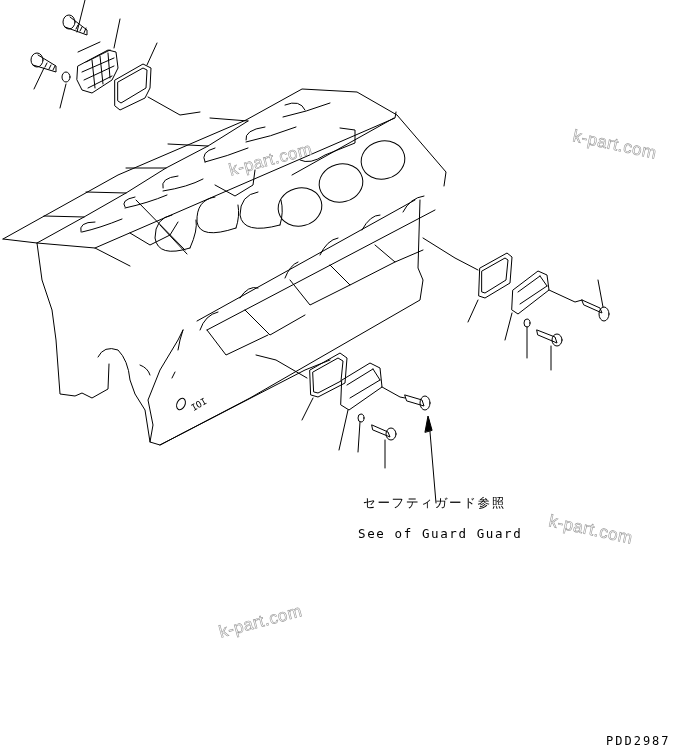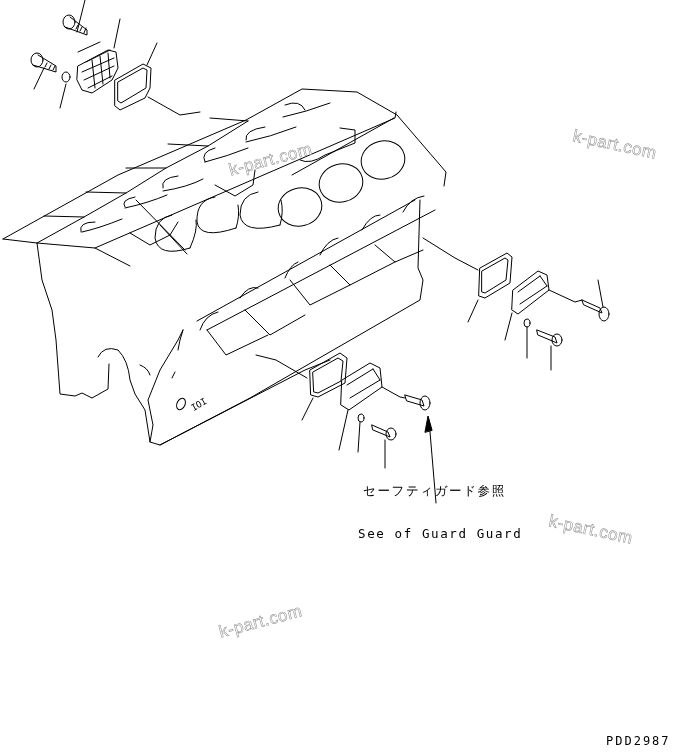--- a/index.html
+++ b/index.html
@@ -169,16 +169,16 @@
     <path d="M436,503 L429,420"></path>
     <path d="M425,432 L428,416 L432,430 Z" fill="#000"></path>
   </g>
 </svg>
 
 <div class="wm" style="left:228px;top:150px;transform:rotate(-15deg);">k-part.com</div>
 <div class="wm" style="left:572px;top:135px;transform:rotate(12deg);">k-part.com</div>
 <div class="wm" style="left:548px;top:520px;transform:rotate(12deg);">k-part.com</div>
 <div class="wm" style="left:218px;top:612px;transform:rotate(-15deg);">k-part.com</div>
 
-<div class="caption" style="left:363px;top:483px;">セーフティガード参照</div>
+<div class="caption" style="left:363px;top:495px;">セーフティガード参照</div>
 <div class="caption" style="left:358px;top:526px;">See of Guard Guard</div>
 
 <div class="code" style="left:606px;top:734px;">PDD2987</div>
 
 </body></html>

